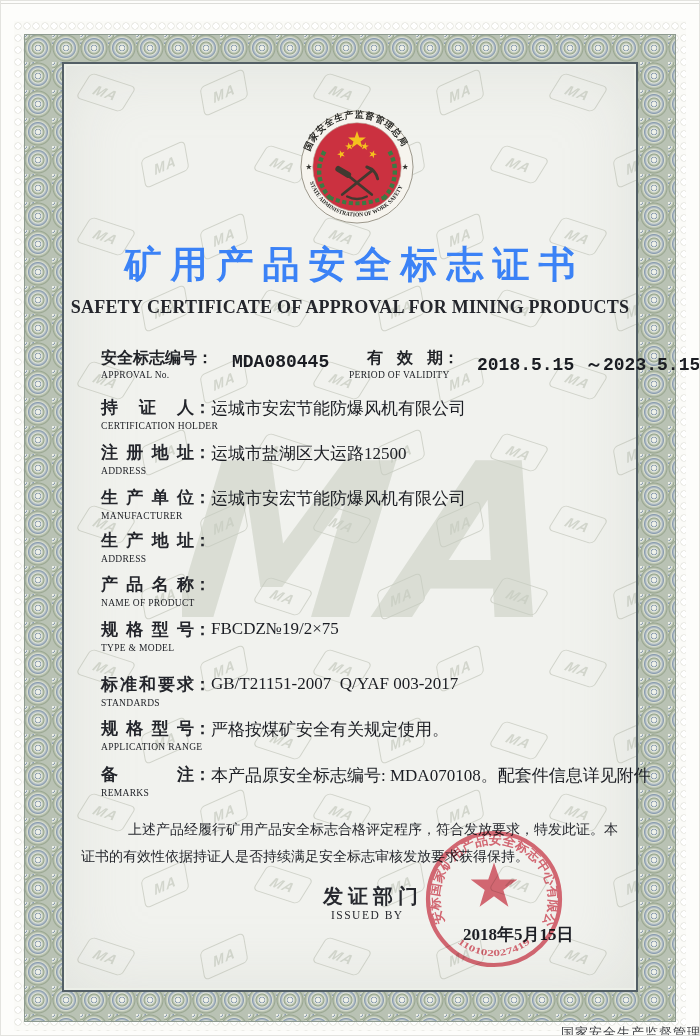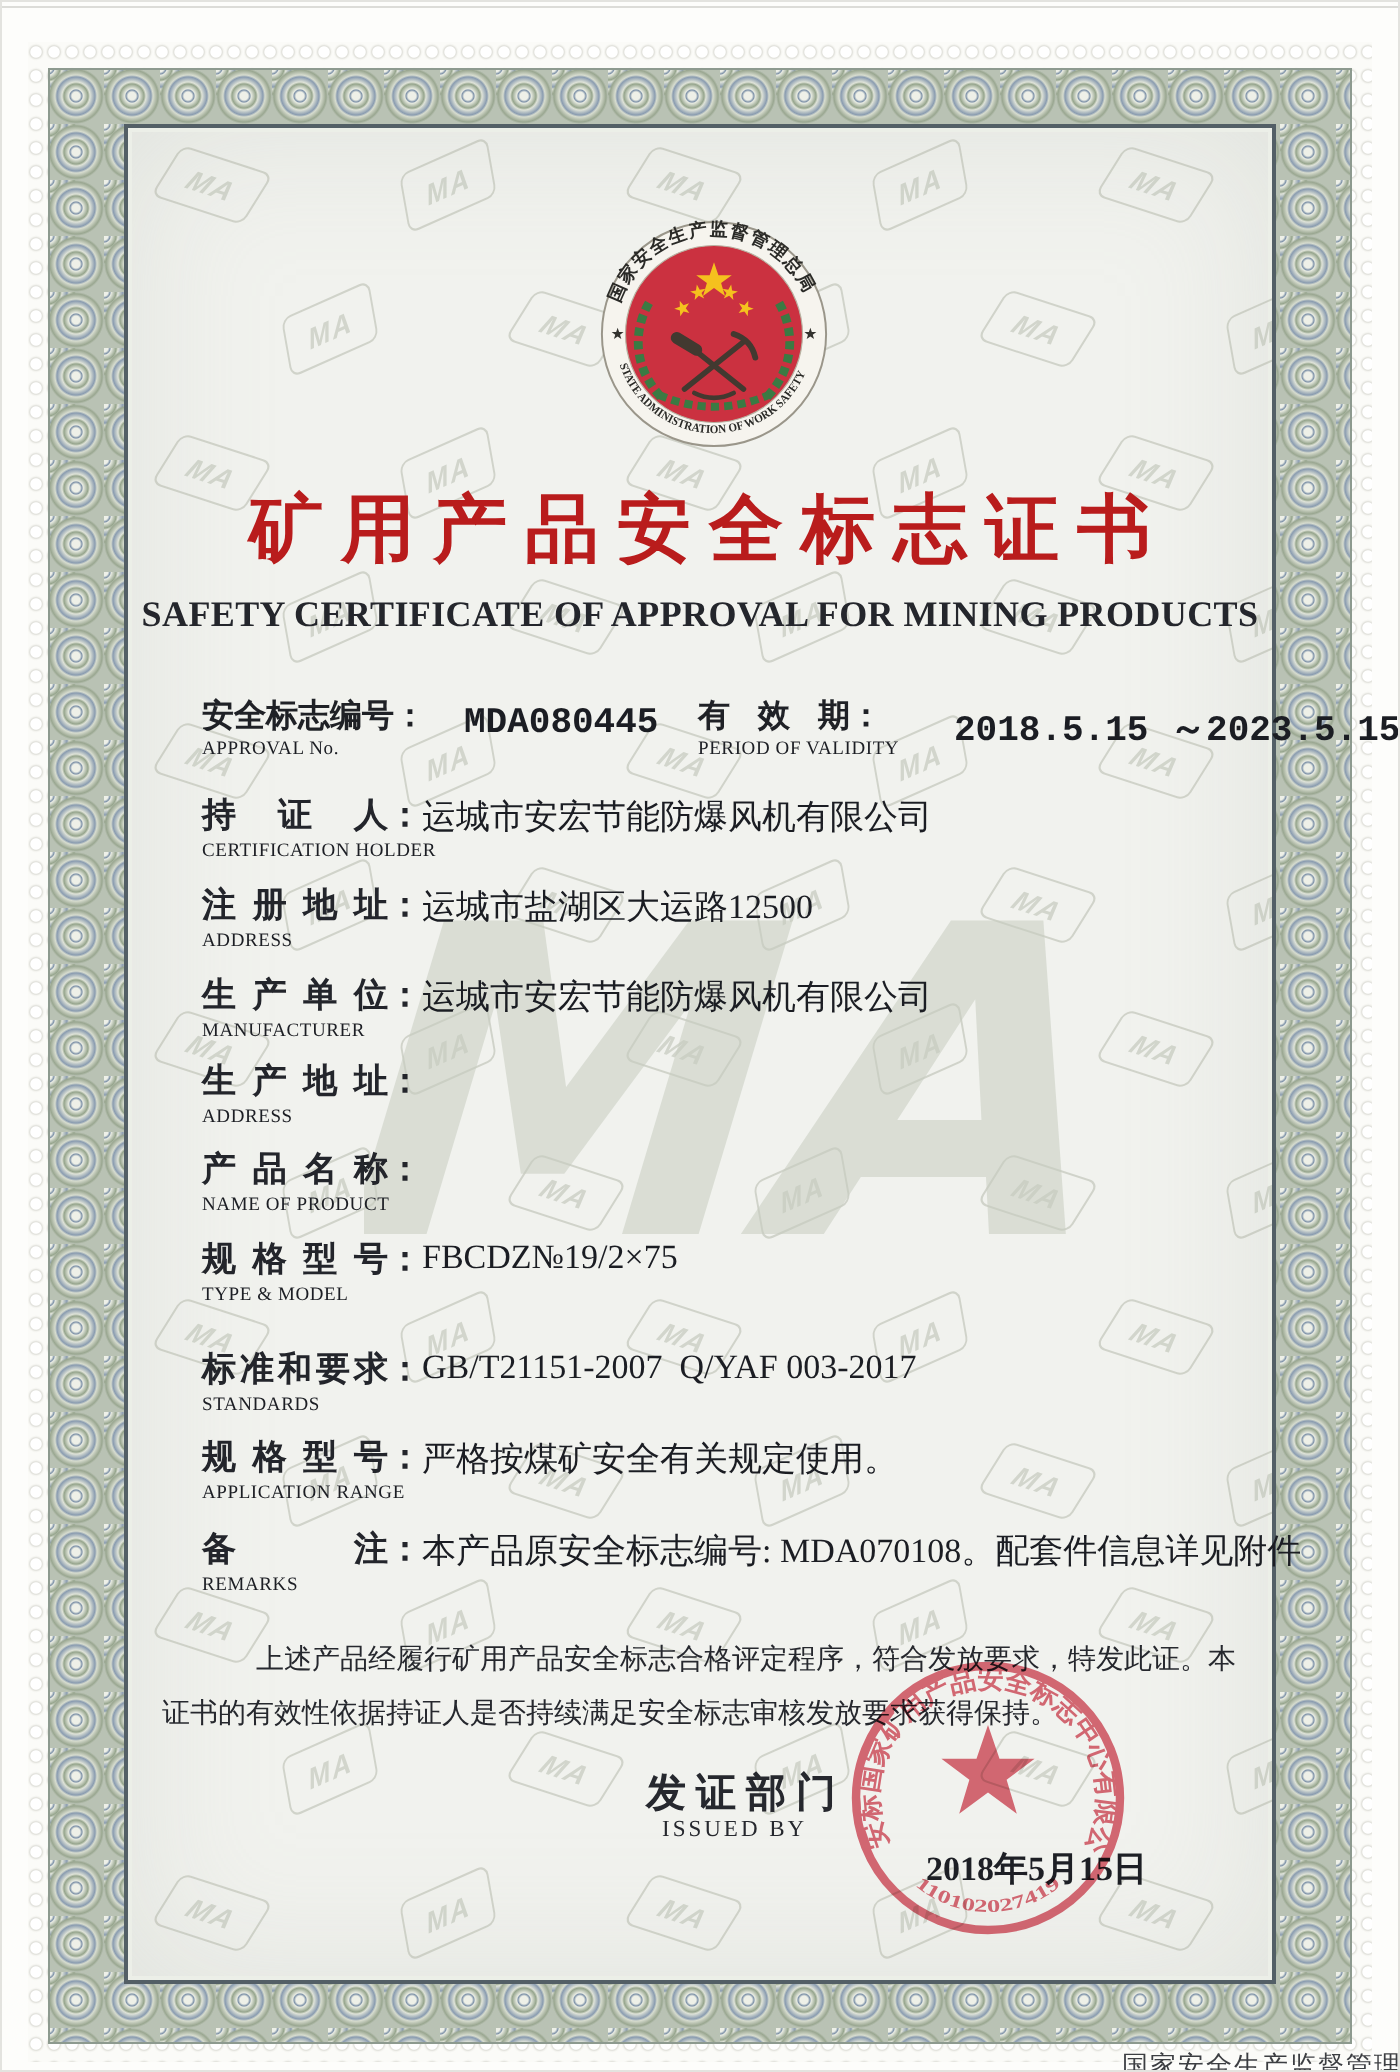--- a/index.html
+++ b/index.html
@@ -48,35 +48,35 @@
 
   
   .content{ position:absolute; inset:0; z-index:2; color:#1f2126; }
   .abs{ position:absolute; white-space:nowrap; }
 
   .emblem{ left:297px; top:107px; width:118px; height:118px; }
 
   .title-zh{
     left:0; right:0; top:239px; text-align:center;
     font-size:37px; font-weight:700; letter-spacing:9px; padding-left:9px;
-    color:#b91c1c;
+    color:#3b82f6;
   }
   .title-en{
     left:0; right:0; top:296px; text-align:center;
     font-size:18px; font-weight:700; color:#24262c; letter-spacing:.2px;
   }
 
   .lbl{ font-size:17px; font-weight:700; color:#23252b; }
   .lbl-just{ display:inline-block; width:93px; text-align:justify; text-align-last:justify; }
   .sub-en{ font-size:9.5px; font-weight:400; color:#1c1e24; letter-spacing:.3px; }
   .val{ font-size:17px; font-weight:500; color:#1b1d23; white-space:pre; }
   .mono{ font-family:"Liberation Mono","DejaVu Sans Mono",monospace; font-size:18px; font-weight:700;margin-left:24px; }
 
   .hdr-lbl{ font-size:16px; font-weight:700; }
-  .hdr-just{ display:inline-block; width:76px; text-align:justify; text-align-last:justify; }
+  .hdr-just{ display:inline-block; width:76px; text-align:justify; text-align-last:justify;margin-left:18px; }
 
   .statement{ font-size:14px; color:#26282e; }
 
   .issued-zh{ font-size:20px; font-weight:700; letter-spacing:5px; color:#26282e; }
   .issued-en{ font-size:11.5px; letter-spacing:1.5px; color:#26282e; }
   .issue-date{ font-size:17px; font-weight:600; color:#1d1f25; }
 
   .seal{ position:absolute; left:418px; top:823px; width:150px; height:150px; z-index:4; mix-blend-mode:multiply; opacity:.92; }
 
   .imprint{ left:560px; top:1023px; font-size:13px; color:#3c3e42; letter-spacing:1px; }

